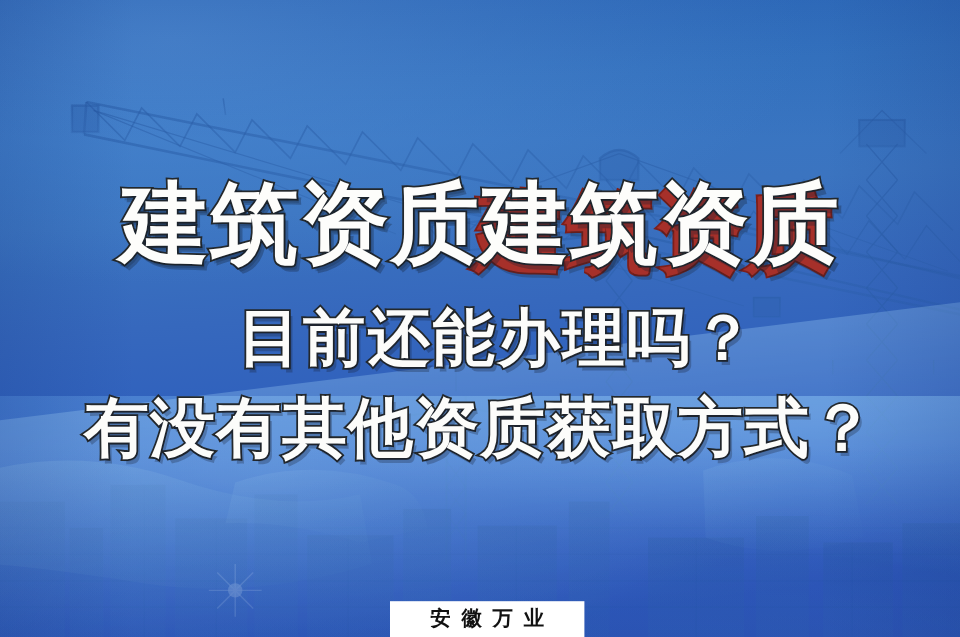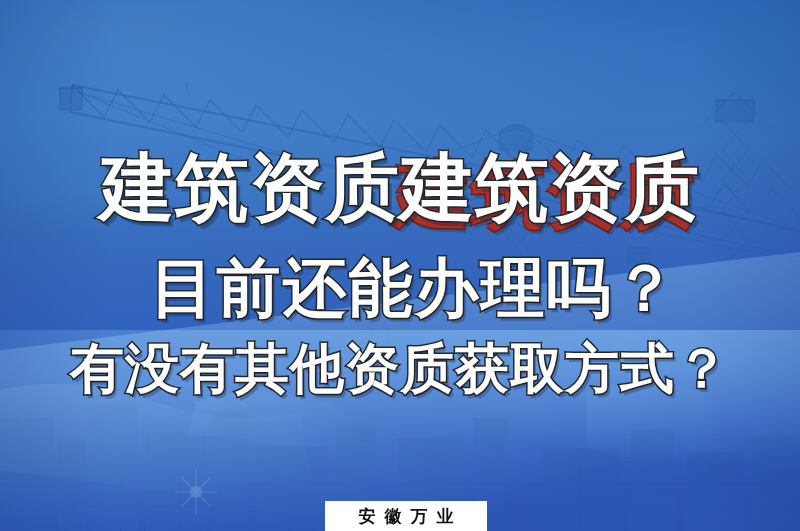--- a/index.html
+++ b/index.html
@@ -137,21 +137,21 @@
 
   .line2, .line3 {
     color: #fcfcfa;
     -webkit-text-stroke: 3px #23282c;
     paint-order: stroke fill;
     text-shadow:
       3px 4px 0 rgba(20,30,45,.28),
       1px 2px 0 rgba(20,30,45,.20);
   }
   .line2 {
-    font-size: 64px;
+    font-size: 52px;
     margin-top: 22px;
     letter-spacing: 2px;
     padding-left: 29px;
   }
   .line3 {
     font-size: 54px;
     margin-top: 22px;
     letter-spacing: 1px;
   }
 

